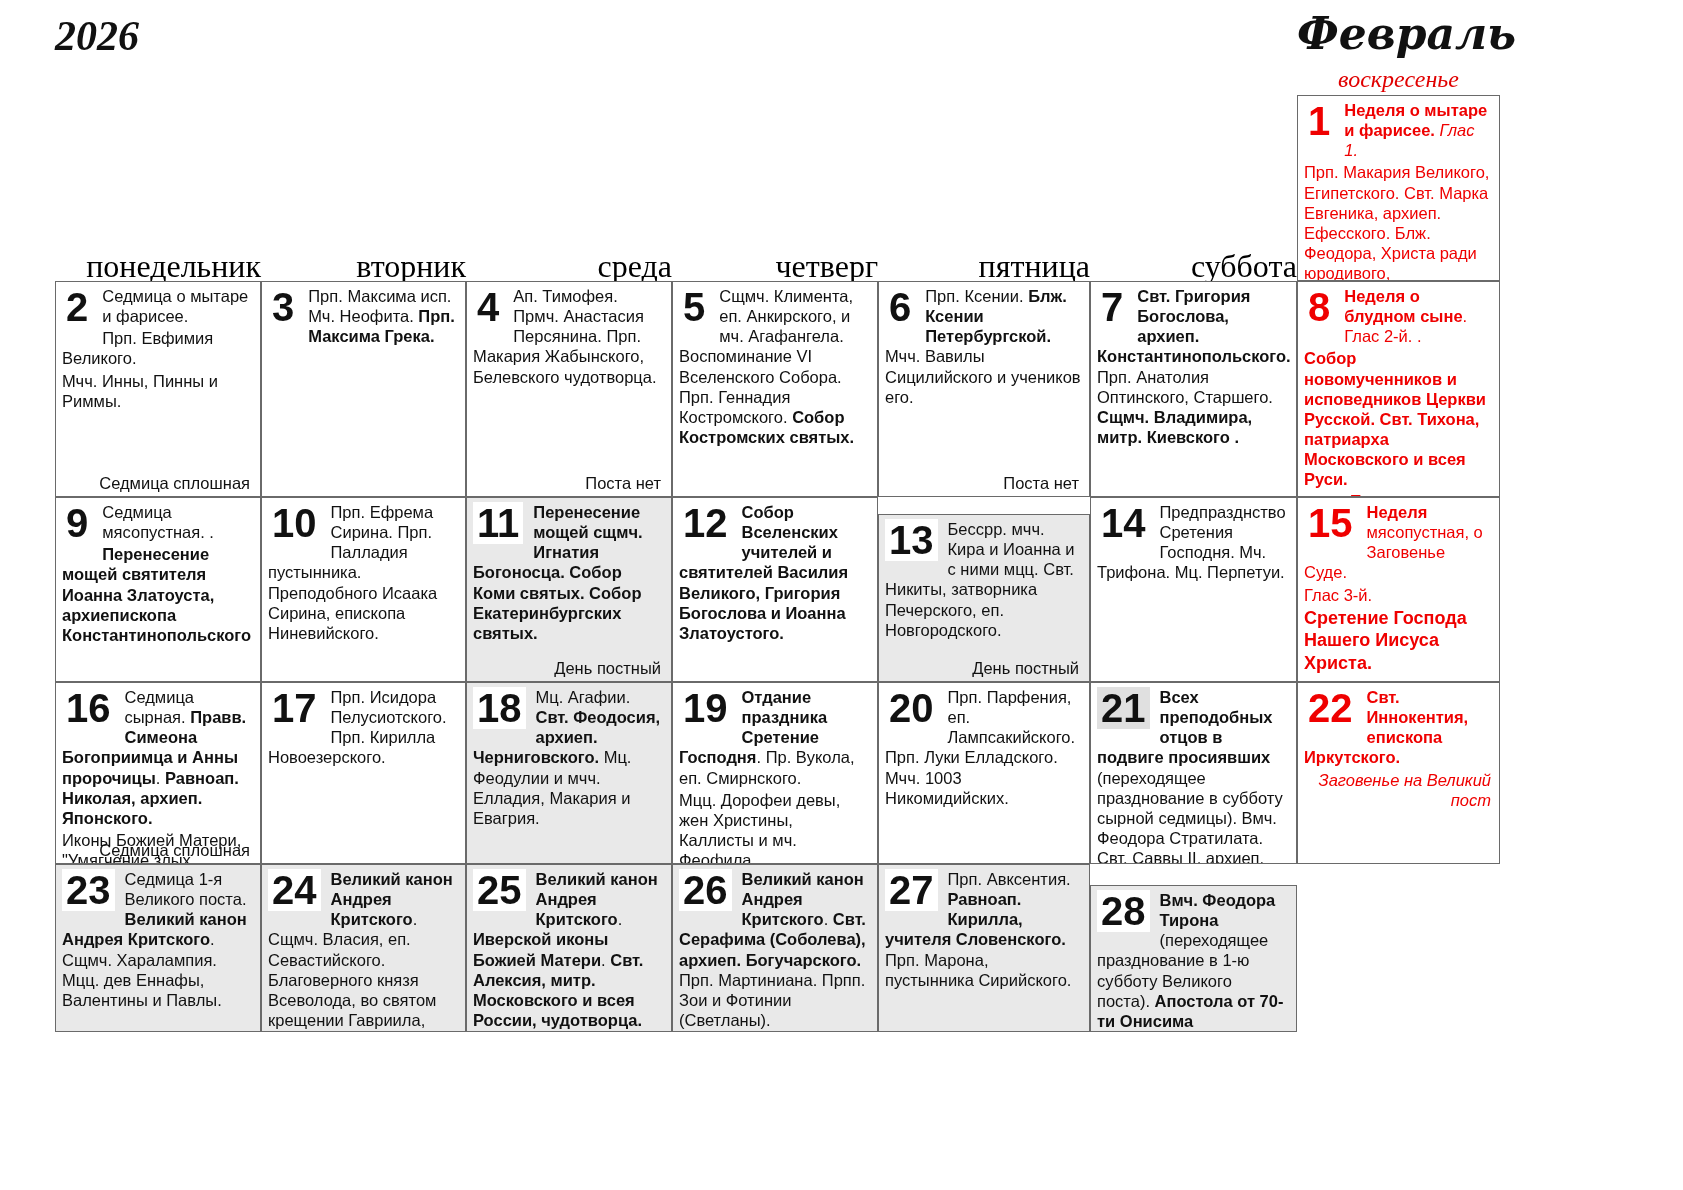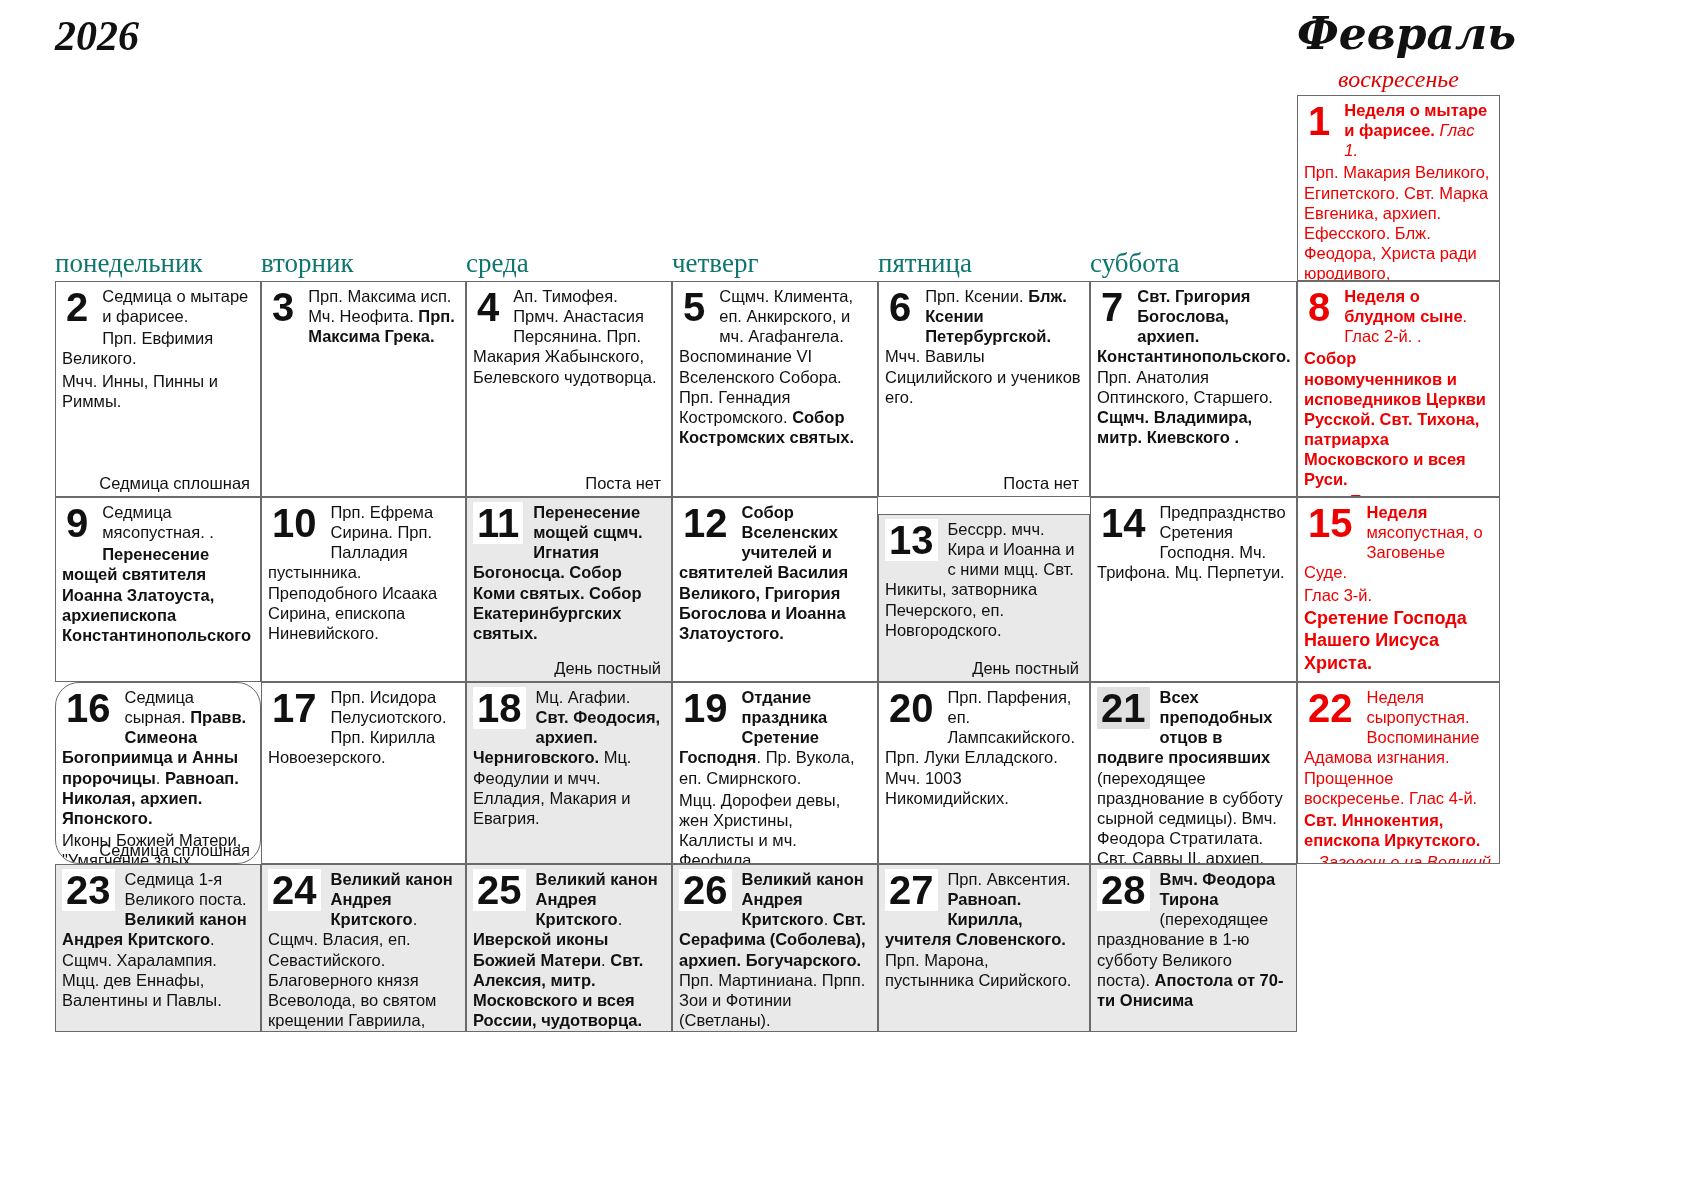--- a/index.html
+++ b/index.html
@@ -17,21 +17,21 @@
   }
   .sunday-label{
     position:absolute;left:1297px;top:66px;width:203px;text-align:center;
     font-family:"Liberation Serif",serif;font-style:italic;font-size:24px;color:#e00000;
   }
   .day-headers{
     position:absolute;left:55px;top:248px;width:1242px;display:grid;
     grid-template-columns:206px 205px 206px 206px 212px 207px;
   }
   .day-headers span{
-    text-align:left;font-family:"Liberation Serif",serif;font-size:27px;color:#0f766e;
+    text-align:right;font-family:"Liberation Serif",serif;font-size:32px;color:#000000;
   }
   .grid{
     position:absolute;left:55px;top:281px;display:grid;
     grid-template-columns:206px 205px 206px 206px 212px 207px 203px;
     grid-template-rows:216px 185px 182px 168px;
   }
   .cell{
     border:1px solid #6a6a6a;background:#fff;box-sizing:border-box;
     padding:4px 8px 4px 6px;font-size:16.5px;line-height:1.22;color:#111;
     position:relative;overflow:hidden;
@@ -136,21 +136,21 @@
       <div class="cell" style="grid-area: 2 / 6;">
         <div class="num">14</div>
         <div class="para"><span>Предпразднство Сретения Господня. Мч. Трифона. Мц. Перпетуи.</span></div>
       </div>
       <div class="cell sunday" style="grid-area: 2 / 7;">
         <div class="num">15</div>
         <div class="para"><span class="b">Неделя </span><span>мясопустная, о Заговенье Суде.</span></div>
         <div class="para"><span>Глас 3-й.</span></div>
         <div class="para"><span class="b lg">Сретение Господа Нашего Иисуса Христа.</span></div>
       </div>
-      <div class="cell" style="grid-area: 3 / 1; border-radius: 24px;">
+      <div class="cell" style="grid-area: 3 / 1;">
         <div class="num">16</div>
         <div class="para"><span>Седмица сырная. </span><span class="b">Правв. Симеона Богоприимца и Анны пророчицы</span><span>. </span><span class="b">Равноап. Николая, архиеп. Японского.</span></div>
         <div class="para"><span>Иконы Божией Матери, "Умягчение злых сердец"</span></div>
         <div class="note">Седмица сплошная</div>
       </div>
       <div class="cell" style="grid-area: 3 / 2;">
         <div class="num">17</div>
         <div class="para"><span>Прп. Исидора Пелусиотского. Прп. Кирилла Новоезерского.</span></div>
       </div>
       <div class="cell gray" style="grid-area: 3 / 3;">
@@ -165,21 +165,20 @@
       <div class="cell" style="grid-area: 3 / 5;">
         <div class="num">20</div>
         <div class="para"><span>Прп. Парфения, еп. Лампсакийского. Прп. Луки Елладского. Мчч. 1003 Никомидийских.</span></div>
       </div>
       <div class="cell" style="grid-area: 3 / 6;">
         <div class="num box-gray">21</div>
         <div class="para"><span class="b">Всех преподобных отцов в подвиге просиявших</span><span> (переходящее празднование в субботу сырной седмицы). Вмч. Феодора Стратилата. Свт. Саввы II, архиеп. Сербского.</span></div>
       </div>
       <div class="cell sunday" style="grid-area: 3 / 7;">
         <div class="num">22</div>
-        <div class="para"><span>Неделя сыропустная. Воспоминание Адамова изгнания. Прощенное воскресенье. Глас 4-й.</span></div>
         <div class="para"><span class="b">Свт. Иннокентия, епископа Иркутского.</span></div>
         <div class="para right"><span class="i">Заговенье на Великий пост</span></div>
       </div>
       <div class="cell gray" style="grid-area: 4 / 1;">
         <div class="num box-white">23</div>
         <div class="para"><span>Седмица 1-я Великого поста. </span><span class="b">Великий канон Андрея Критского</span><span>. Сщмч. Харалампия. Мцц. дев Еннафы, Валентины и Павлы.</span></div>
       </div>
       <div class="cell gray" style="grid-area: 4 / 2;">
         <div class="num box-white">24</div>
         <div class="para"><span class="b">Великий канон Андрея Критского</span><span>. Сщмч. Власия, еп. Севастийского. Благоверного князя Всеволода, во святом крещении Гавриила, Псковского.</span></div>
@@ -189,21 +188,21 @@
         <div class="para"><span class="b">Великий канон Андрея Критского</span><span>. </span><span class="b">Иверской иконы Божией Матери</span><span>. </span><span class="b">Свт. Алексия, митр. Московского и всея России, чудотворца.</span></div>
       </div>
       <div class="cell gray" style="grid-area: 4 / 4;">
         <div class="num box-white">26</div>
         <div class="para"><span class="b">Великий канон Андрея Критского</span><span>. </span><span class="b">Свт. Серафима (Соболева), архиеп. Богучарского.</span><span> Прп. Мартиниана. Прпп. Зои и Фотинии (Светланы).</span></div>
       </div>
       <div class="cell gray" style="grid-area: 4 / 5;">
         <div class="num box-white">27</div>
         <div class="para"><span>Прп. Авксентия. </span><span class="b">Равноап. Кирилла, учителя Словенского.</span><span> Прп. Марона, пустынника Сирийского.</span></div>
       </div>
-      <div class="cell gray" style="grid-area: 4 / 6;">
+      <div class="cell gray" style="grid-area: 4 / 6; margin-top: 21px;">
         <div class="num box-white">28</div>
         <div class="para"><span class="b">Вмч. Феодора Тирона</span><span> (переходящее празднование в 1-ю субботу Великого поста). </span><span class="b">Апостола от 70-ти Онисима</span></div>
       </div>
     </div>
 <div class="cell sunday top-sunday">
       <div class="num">1</div>
       <div class="para"><span class="b">Неделя о мытаре и фарисее. </span><span class="i">Глас 1.</span></div>
       <div class="para"><span>Прп. Макария Великого, Египетского. Свт. Марка Евгеника, архиеп. Ефесского. Блж. Феодора, Христа ради юродивого, Новгородского</span></div>
     </div>
   </div>

